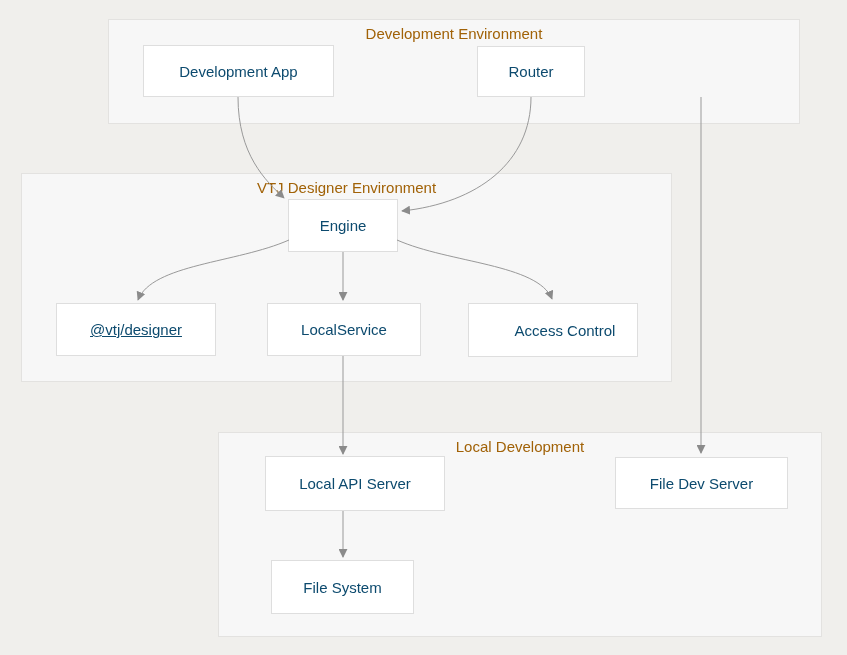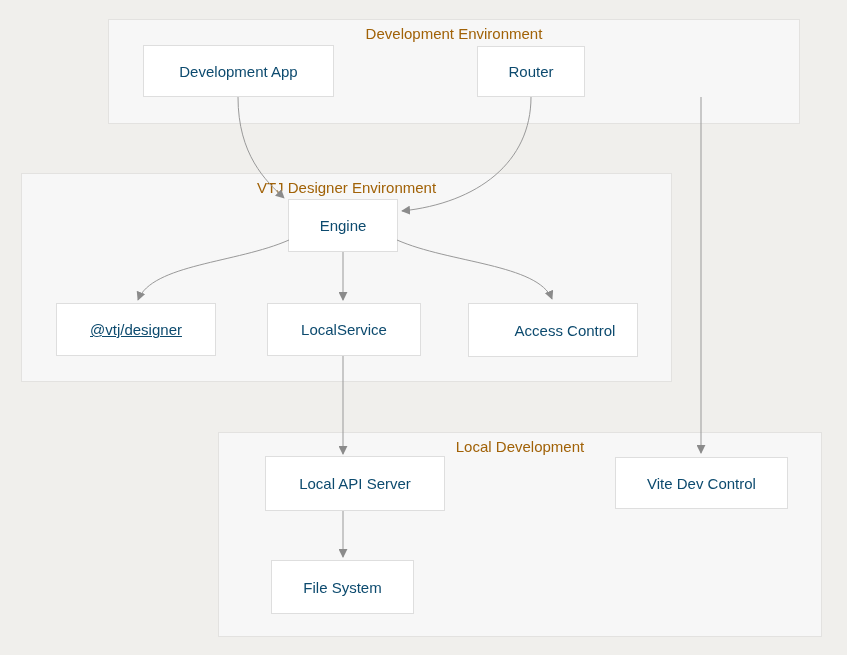--- a/index.html
+++ b/index.html
@@ -83,16 +83,16 @@
     <path class="edge" d="M343,511 L343,557" marker-end="url(#arrow)"></path>
   </svg>
 
   <div class="node" style="left:143px;top:45px;width:191px;height:52px;">Development App</div>
   <div class="node" style="left:477px;top:46px;width:108px;height:51px;text-align:right;">Router</div>
   <div class="node" style="left:288px;top:199px;width:110px;height:53px;">Engine</div>
   <div class="node" style="left:56px;top:303px;width:160px;height:53px;text-decoration:underline;">@vtj/designer</div>
   <div class="node" style="left:267px;top:303px;width:154px;height:53px;">LocalService</div>
   <div class="node" style="left:468px;top:303px;width:170px;height:54px;padding-left:24px;">Access Control</div>
   <div class="node" style="left:253px;top:456px;width:180px;height:55px;margin-left:12px;">Local API Server</div>
-  <div class="node" style="left:615px;top:457px;width:173px;height:52px;">Vite Dev Control</div>
+  <div class="node" style="left:615px;top:457px;width:173px;height:52px;">File Dev Server</div>
   <div class="node" style="left:271px;top:560px;width:143px;height:54px;">File System</div>
 
 </div>
 
 </body></html>

